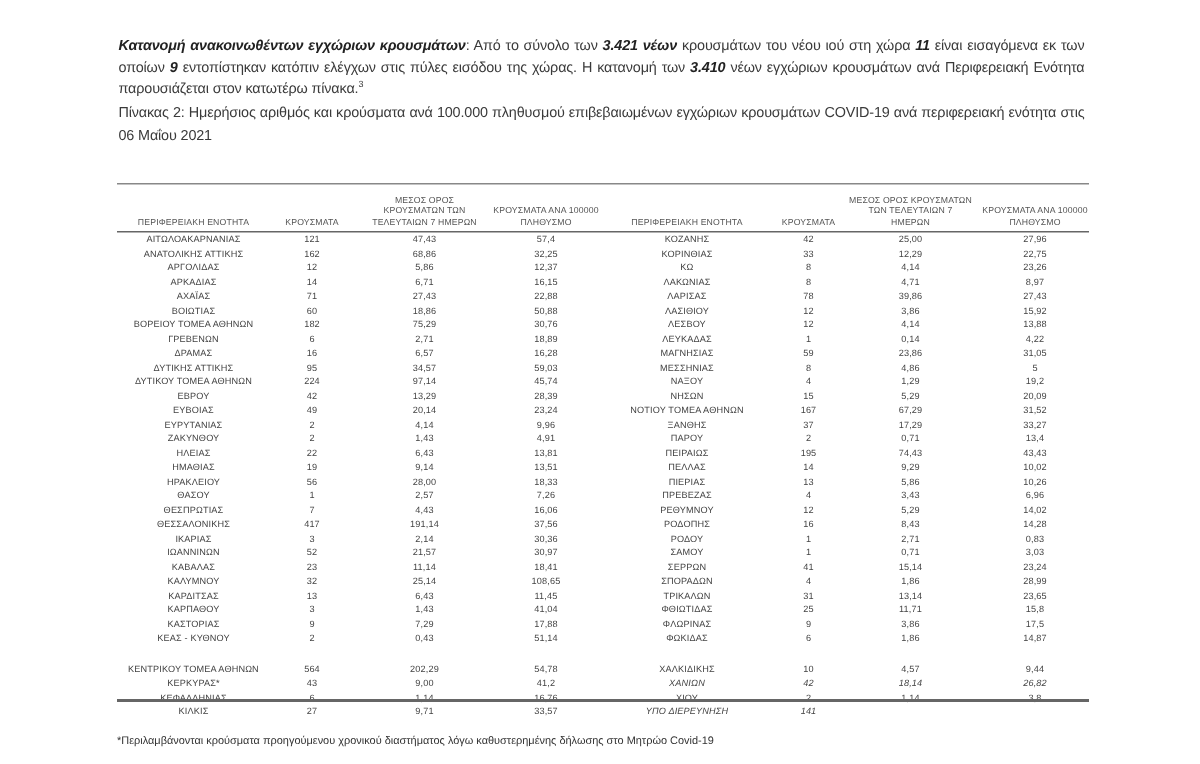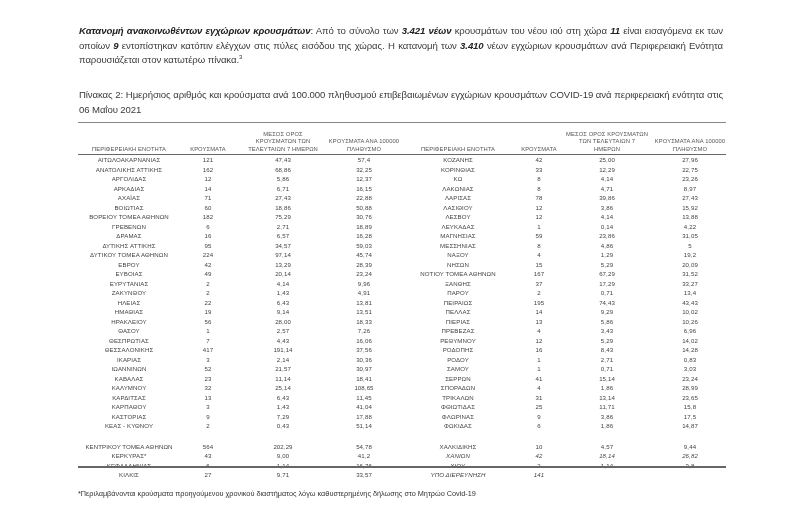--- a/index.html
+++ b/index.html
@@ -2,21 +2,21 @@
 <html><head>
 <meta charset="utf-8">
 <style>
   html, body { margin: 0; padding: 0; background: #ffffff; }
   body { width: 800px; height: 509px; overflow: hidden; position: relative;
          font-family: "Liberation Sans", sans-serif; color: #333; }
   .para { position: absolute; left: 79px; width: 644px; font-size: 9.6px; line-height: 14.5px;
           text-align: justify; color: #3a3a3a; font-family: "Liberation Sans Narrow", "Liberation Sans", sans-serif; letter-spacing: -0.1px; }
   .para b { color: #222; font-style: italic; }
   #intro { top: 24px; }
-  #caption { top: 88px; }
+  #caption { top: 69px; }
   sup { font-size: 6px; vertical-align: super; line-height: 0; }
   .rule-top { position: absolute; left: 78px; top: 122px; width: 648px; height: 1px; background: #888; }
   .rule-bottom { position: absolute; left: 78px; top: 466px; width: 648px; height: 2px; background: #666; }
   .tbl { position: absolute; top: 125px; font-size: 6.1px; color: #444; letter-spacing: 0.1px; }
   .tbl .hdr { position: relative; height: 30px; }
   .tbl .hdr .h { position: absolute; bottom: 2px; text-align: center; line-height: 7.5px; font-size: 5.8px; color: #555; }
   .tbl .hdr .uline { position: absolute; bottom: 0; height: 1px; background: #666; }
   .row { position: relative; height: 9.5px; line-height: 9.5px; }
   .row .c { position: absolute; top: 0; text-align: center; white-space: nowrap; }
   .gap { height: 11px; }

